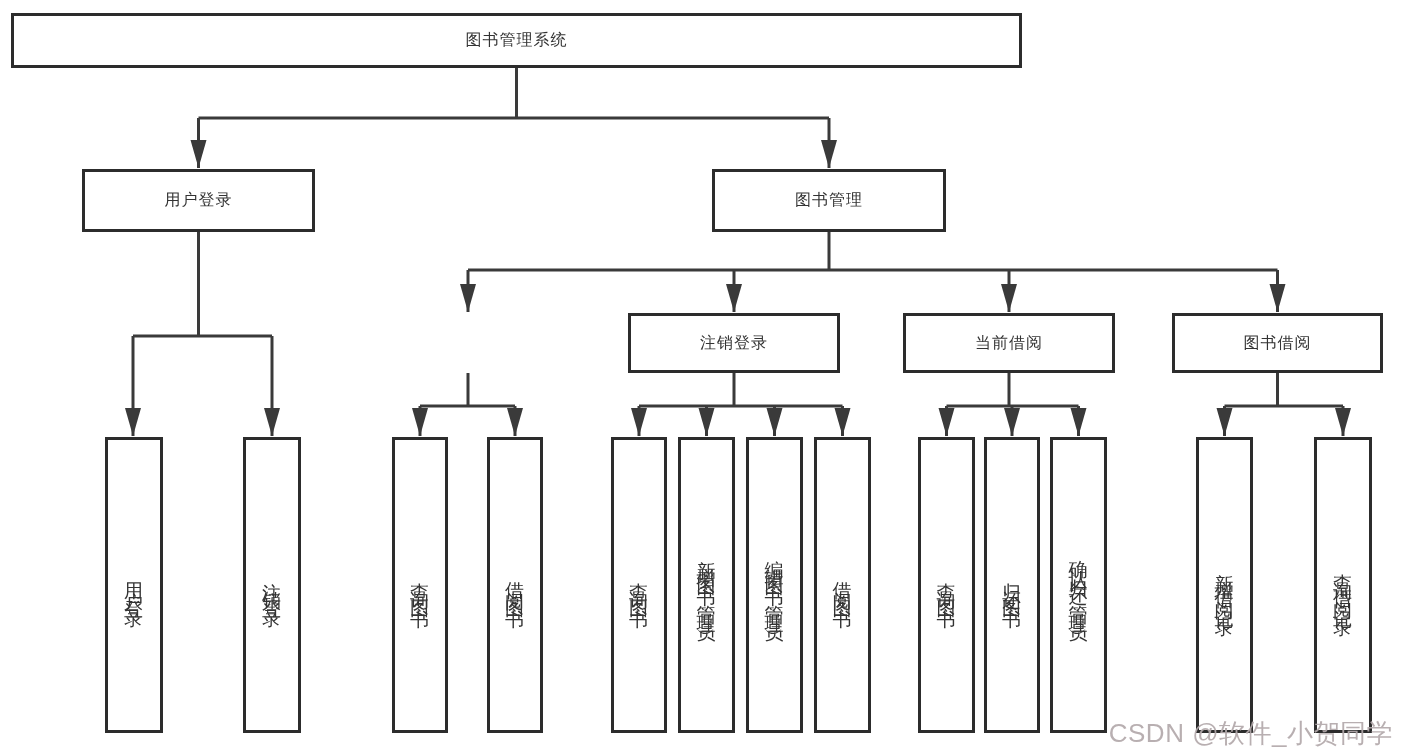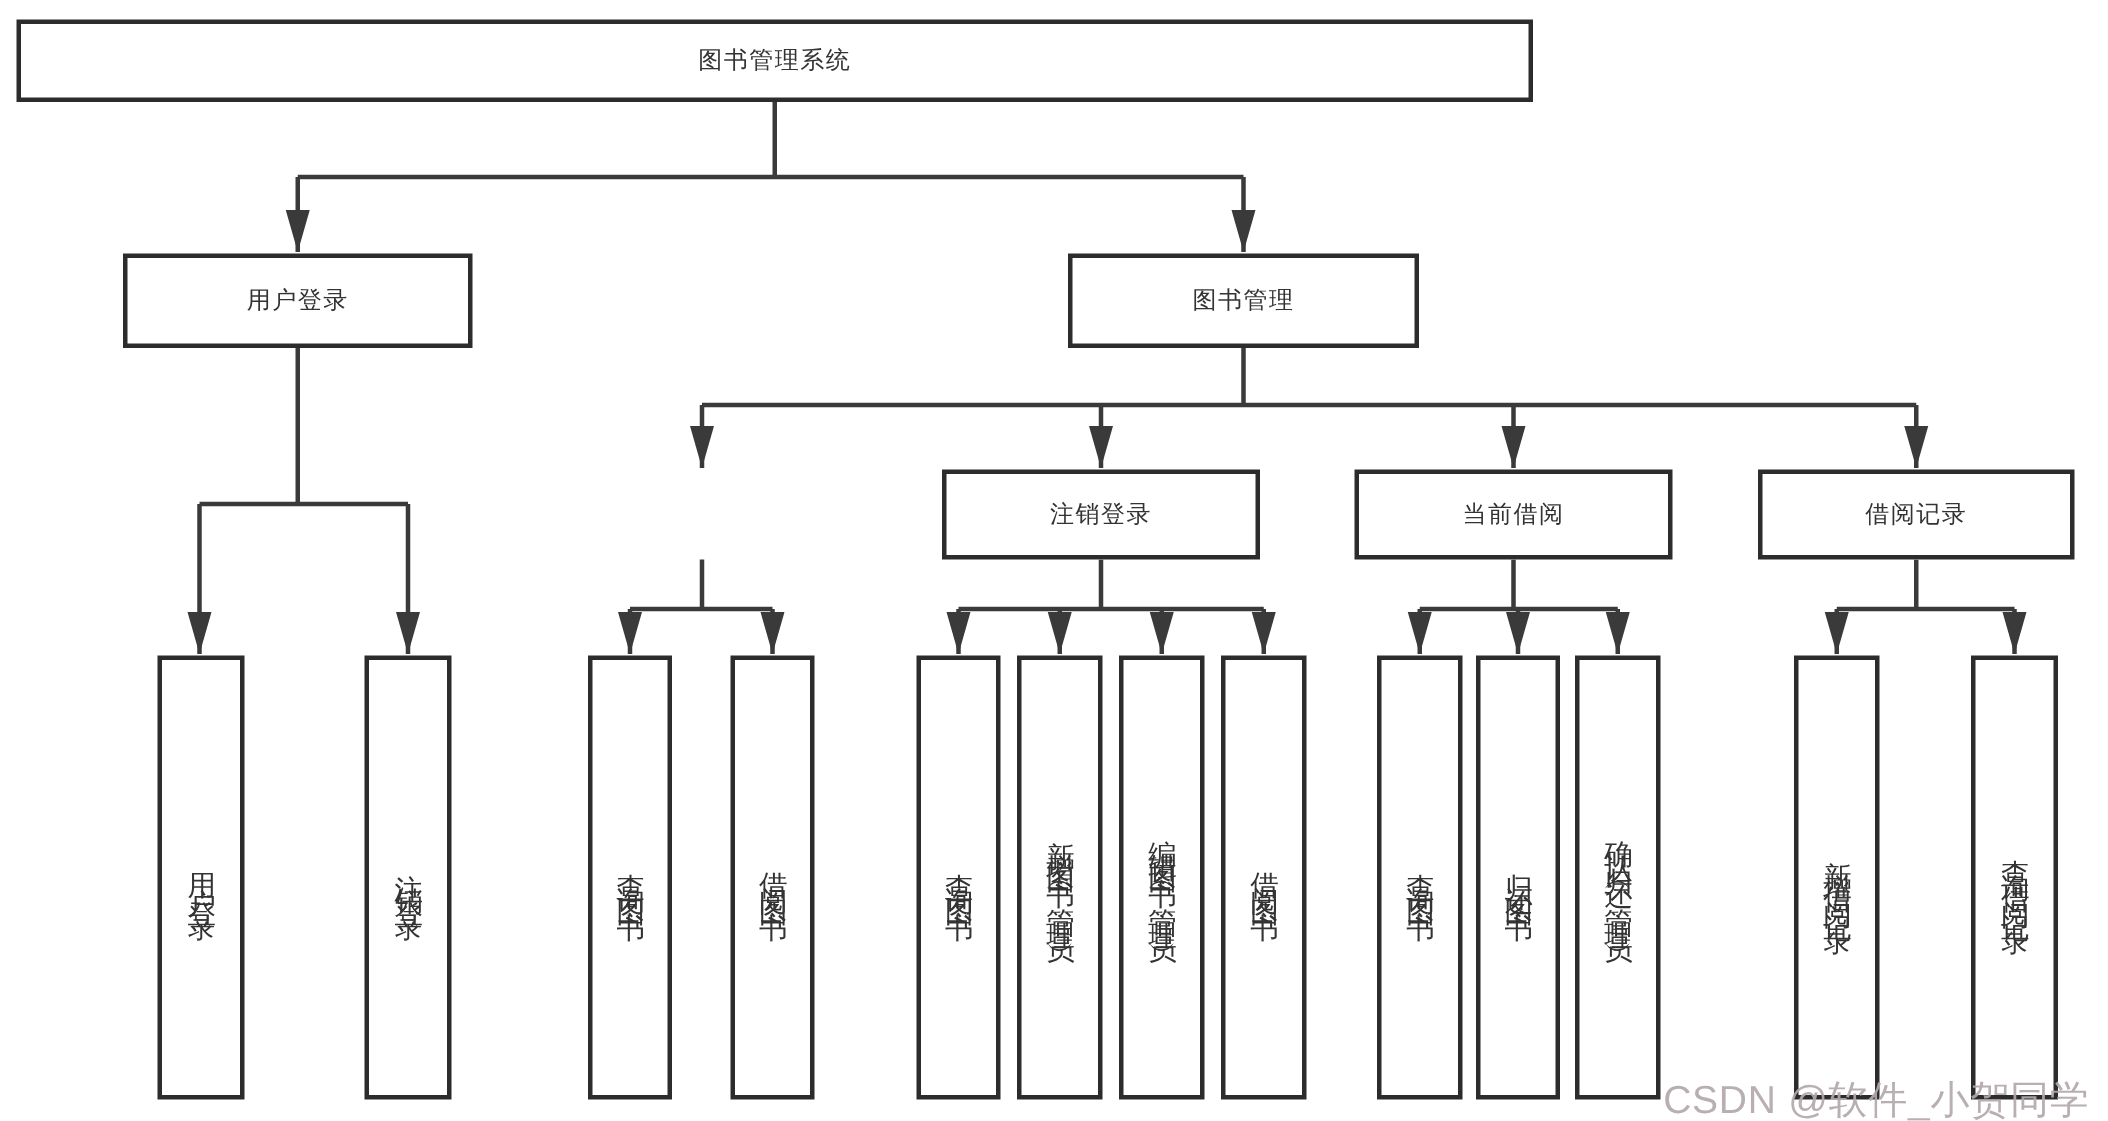--- a/index.html
+++ b/index.html
@@ -100,21 +100,21 @@
     </g>
   </svg>
 
   <div class="node" style="left:11px;top:13px;width:1011px;height:55px">图书管理系统</div>
 
   <div class="node" style="left:82px;top:169px;width:233px;height:63px">用户登录</div>
   <div class="node" style="left:712px;top:169px;width:234px;height:63px">图书管理</div>
 
   <div class="node" style="left:628px;top:313px;width:212px;height:60px">注销登录</div>
   <div class="node" style="left:903px;top:313px;width:212px;height:60px">当前借阅</div>
-  <div class="node" style="left:1172px;top:313px;width:211px;height:60px">借阅记录</div>
+  <div class="node" style="left:1172px;top:313px;width:211px;height:60px">图书借阅</div>
 
   <div class="node leaf" style="left:105px;width:58px">用户登录</div>
   <div class="node leaf" style="left:243px;width:58px">注销登录</div>
 
   <div class="node leaf" style="left:392px;width:56px">查询图书</div>
   <div class="node leaf" style="left:487px;width:56px">借阅图书</div>
 
   <div class="node leaf" style="left:611px;width:56px">查询图书</div>
   <div class="node leaf" style="left:678px;width:57px">新增图书（管理员）</div>
   <div class="node leaf" style="left:746px;width:57px">编辑图书（管理员）</div>

